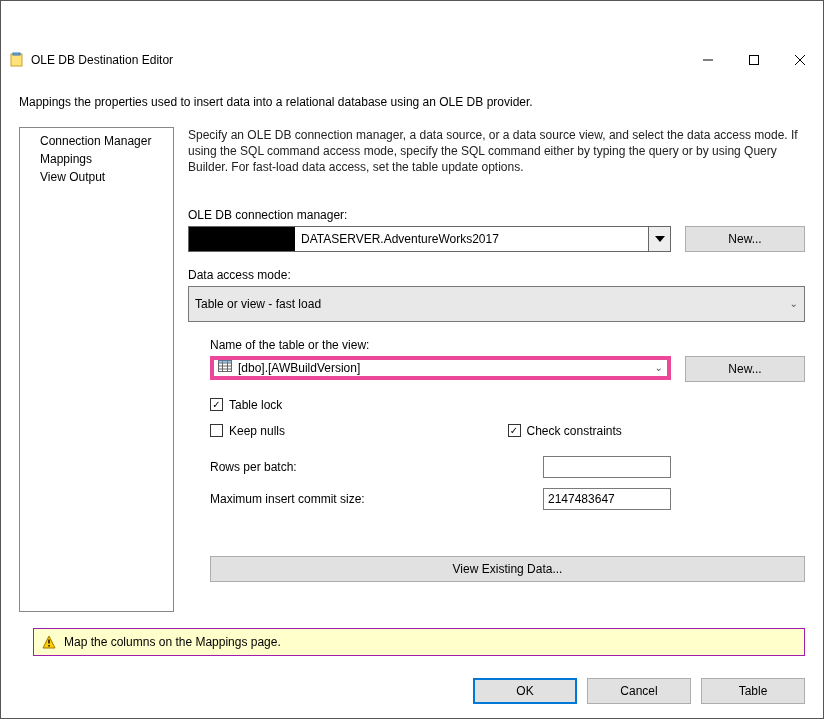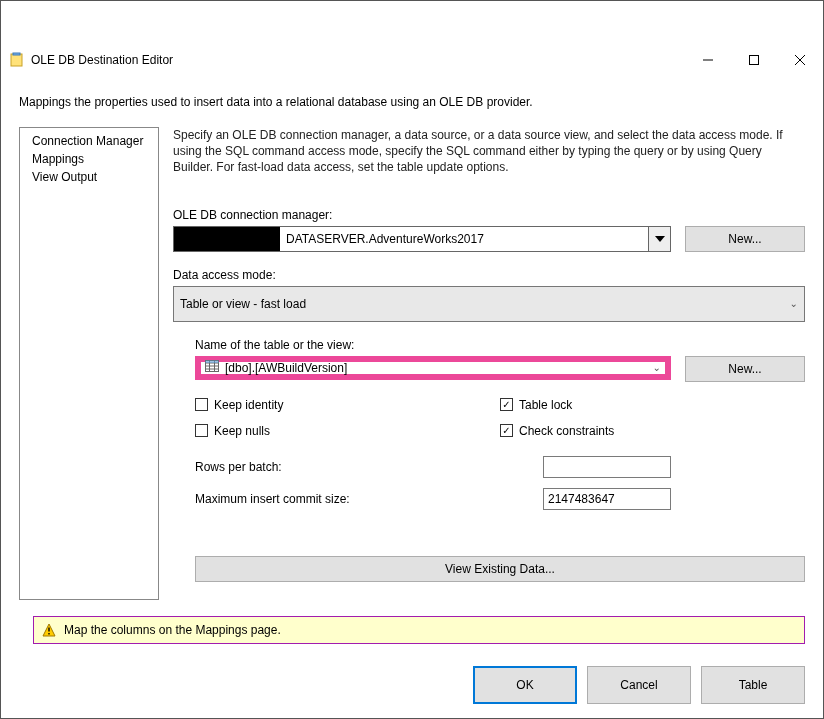--- a/index.html
+++ b/index.html
@@ -4,47 +4,47 @@
   <style>
     * { box-sizing: border-box; margin: 0; padding: 0; font-family: "Segoe UI", Tahoma, sans-serif; font-size: 12px; }
     body { background: #fff; width: 824px; height: 719px; display: flex; flex-direction: column; border: 1px solid #555; }
     .titlebar { display: flex; align-items: center; height: 30px; background: #fff; margin-top: 44px; }
     .titlebar .icon { margin: 0 6px 0 8px; display: inline-flex; }
     .titlebar .title { flex: 1; color: #000; font-size: 12px; }
     .win-controls { display: flex; height: 100%; }
     .win-btn { width: 46px; height: 100%; display: flex; align-items: center; justify-content: center; }
     .description-row { padding: 20px 18px 0 18px; color: #000; }
     .main { flex: 1; display: flex; padding: 18px 18px 10px 18px; gap: 14px; min-height: 0; }
-    .sidebar { width: 140px; border: 1px solid #888; background: #fff; padding: 4px 4px; }
+    .sidebar { width: 155px; border: 1px solid #888; background: #fff; padding: 4px 12px; }
     .side-item { padding: 2px 8px; cursor: default; color: #000; }
     .side-item.active { background: #fff; }
     .content { flex: 1; display: flex; flex-direction: column; }
     .blurb { color: #222; line-height: 1.35; margin-bottom: 32px; }
     .field-label { color: #000; margin-bottom: 4px; }
     .row { display: flex; gap: 14px; align-items: stretch; margin-bottom: 16px; }
     .conn-wrapper { flex: 1; display: flex; border: 1px solid #666; height: 26px; }
     .redacted { width: 106px; background: #000; }
     .conn-text { flex: 1; background: #fff; display: flex; align-items: center; padding: 0 6px; }
     .dd-btn { width: 22px; border-left: 1px solid #666; background: #eee; display: flex; align-items: center; justify-content: center; }
     .btn { min-width: 120px; height: 26px; background: #e1e1e1; border: 1px solid #adadad; display: flex; align-items: center; justify-content: center; }
     .select { height: 36px; width: 100%; border: 1px solid #777; background: #e8e8e8; padding: 0 6px; display: flex; align-items: center; justify-content: space-between; }
     .indent { padding-left: 22px; }
-    .table-select { height: 24px; border: 6px solid #ec4899; background: #fff; display: flex; align-items: center; padding: 0 4px; flex: 1; gap: 6px; }
+    .table-select { height: 24px; border: 4px solid #ec4899; background: #fff; display: flex; align-items: center; padding: 0 4px; flex: 1; gap: 6px; }
     .chev { font-size: 10px; color: #555; }
     .check-row { display: flex; margin-top: 6px; margin-bottom: 12px; }
     .check-col { flex: 1; display: flex; align-items: center; gap: 6px; }
     .cbox { width: 13px; height: 13px; border: 1px solid #333; display: inline-flex; align-items: center; justify-content: center; font-size: 10px; line-height: 1; color: #000; }
     .num-row { display: flex; align-items: center; margin-bottom: 10px; }
     .num-label { flex: 1; }
     .input { width: 128px; height: 22px; border: 1px solid #7a7a7a; padding: 0 4px; background: #fff; display: flex; align-items: center; }
     .view-btn-wrap { margin-top: 46px; }
     .warning { margin: 6px 18px 22px 32px; background: #ffffcc; border: 1px solid #a21caf; height: 28px; display: flex; align-items: center; gap: 8px; padding: 0 8px; }
     .warn-icon { width: 14px; height: 14px; display: inline-flex; }
     .footer { display: flex; justify-content: flex-end; gap: 10px; padding: 0 18px 14px 0; }
-    .footer .btn { min-width: 104px; height: 38px; }
+    .footer .btn { min-width: 104px; height: 26px; }
     .btn.primary { border: 2px solid #0078d7; }
   </style>
 </head>
 <body>
 
 <div class="titlebar">
   <span class="icon">
     <svg width="16" height="16" viewBox="0 0 16 16">
       <rect x="2" y="2" width="11" height="12" fill="#ffe27a" stroke="#c9a227"></rect>
       <rect x="4" y="1" width="7" height="2" fill="#7db1e8" stroke="#3a78b8"></rect>
@@ -121,24 +121,20 @@
             </svg>
           </span>
           <span>[dbo].[AWBuildVersion]</span>
           <span class="chev" style="margin-left:auto">⌄</span>
         </div>
         <div class="btn">New...</div>
       </div>
 
       <div class="check-row">
         <div class="check-col">
-          <span class="cbox"></span>
-          <span>Keep identity</span>
-        </div>
-        <div class="check-col">
           <span class="cbox">✓</span>
           <span>Table lock</span>
         </div>
       </div>
       <div class="check-row">
         <div class="check-col">
           <span class="cbox"></span>
           <span>Keep nulls</span>
         </div>
         <div class="check-col">

